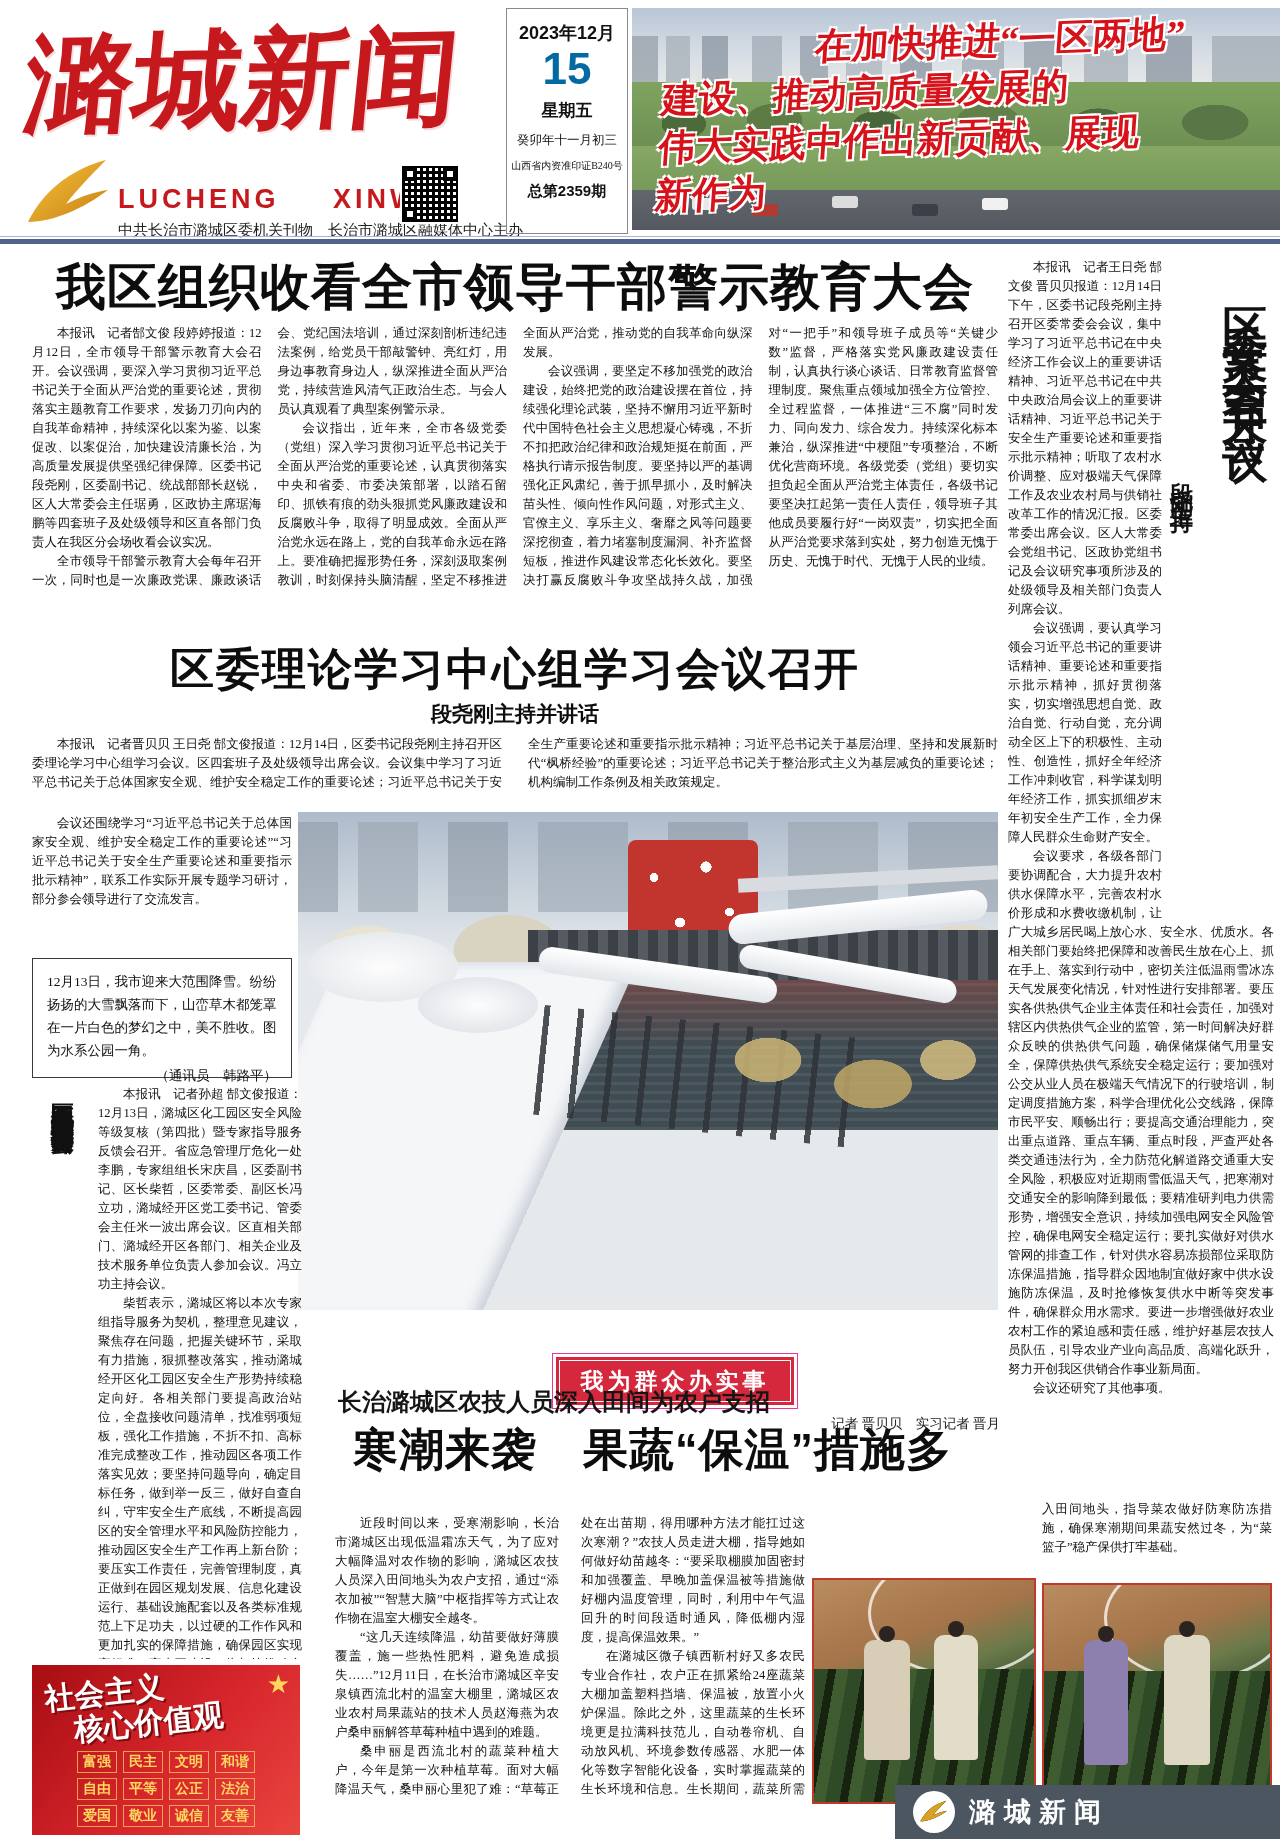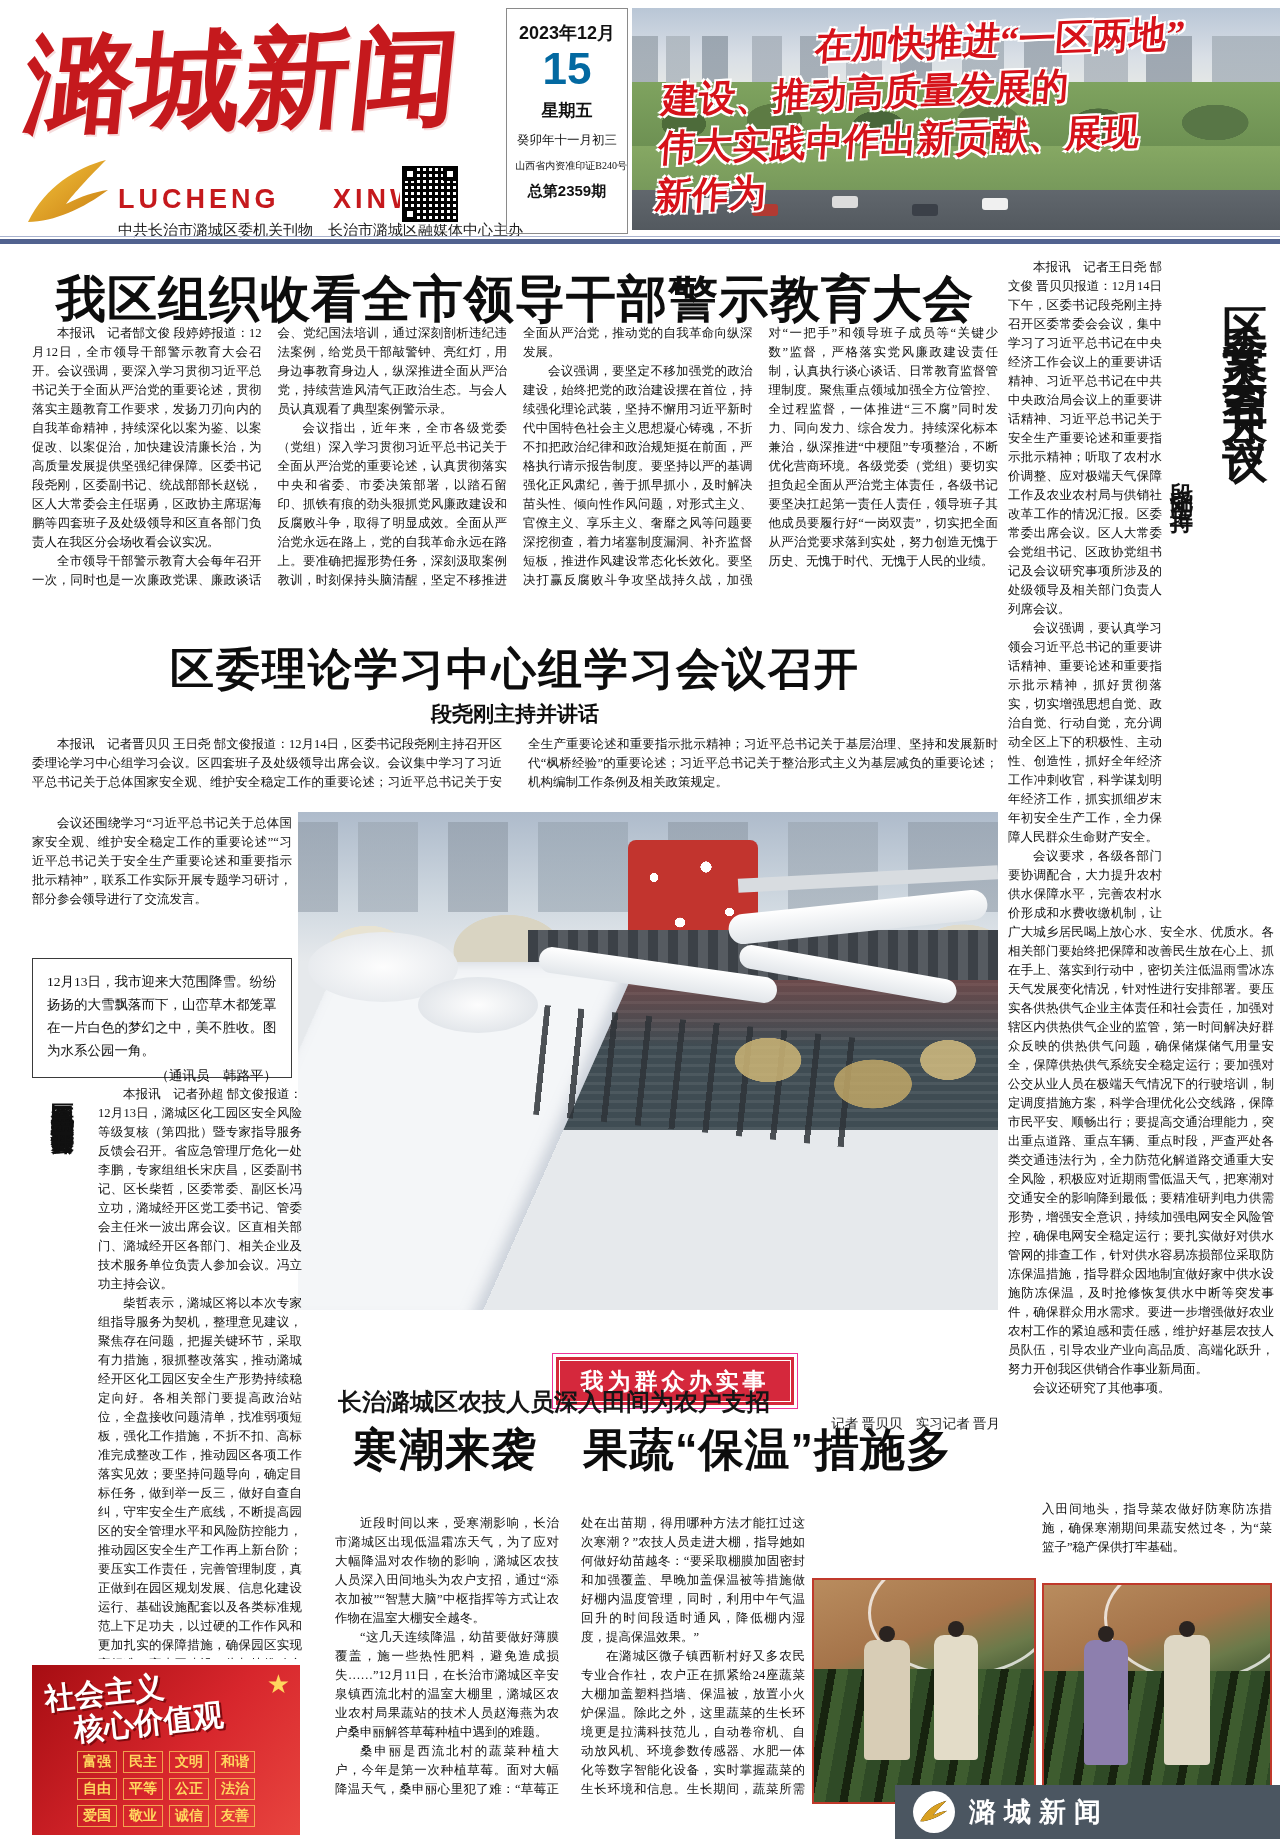--- a/index.html
+++ b/index.html
@@ -18,21 +18,21 @@
         repeating-linear-gradient(0deg,#000 0 3px,transparent 3px 6px),
         repeating-linear-gradient(90deg,#000 0 3px,#fff 3px 6px);}
   .qr i{position:absolute;width:14px;height:14px;background:#fff;border:4px solid #000;box-sizing:border-box;}
   .qr i.c1{left:1px;top:1px}.qr i.c2{right:1px;top:1px}.qr i.c3{left:1px;bottom:1px}
   .datebox{left:506px;top:8px;width:120px;height:224px;border:1px solid #8a8a8a;text-align:center;
       font-family:"Liberation Sans",sans-serif;}
   .datebox .m{margin-top:12px;font-size:18px;font-weight:bold;}
   .datebox .d{font-size:44px;font-weight:bold;color:#0369a1;line-height:48px;margin-top:0;}
   .datebox .w{font-size:17px;font-weight:bold;margin-top:6px;}
   .datebox .l{font-size:12.5px;margin-top:10px;font-family:Liberation Sans, sans-serif;}
-  .datebox .lic{font-size:10px;margin-top:10px;font-family:"Liberation Serif",serif;text-align:right;}
+  .datebox .lic{font-size:10px;margin-top:10px;font-family:"Liberation Serif",serif;}
   .datebox .iss{font-size:15px;font-weight:bold;margin-top:9px;}
   
   .topphoto{left:632px;top:8px;width:648px;height:222px;overflow:hidden;
       background:linear-gradient(#b9c6d6 0%,#d9dfe6 22%,#e4e7e6 34%,#cfd8cd 40%);}
   .tp-city{position:absolute;left:0;top:28px;width:100%;height:60px;
       background:
        linear-gradient(90deg,#9aa4ad 0 26px,transparent 26px 34px,#aab3bb 34px 58px,transparent 58px 70px,
         #8f9aa5 70px 96px,transparent 96px 120px,#a5aeb8 120px 150px,transparent 150px 168px,
         #98a2ac 168px 196px,transparent 196px 214px,#b0b8c0 214px 250px,transparent 250px 268px,
         #8f99a4 268px 300px,transparent 300px 330px,#a3adb6 330px 372px,transparent 372px 392px,
@@ -55,21 +55,21 @@
       text-shadow:-2px -2px 0 #fff,2px -2px 0 #fff,-2px 2px 0 #fff,2px 2px 0 #fff;}
   .tp-slogan div{white-space:nowrap;}
   .tp-slogan .i1{padding-left:150px;}
   .rule{left:0;top:239px;width:1280px;height:5px;background:#51628f;}
   .rule2{left:0;top:236px;width:1280px;height:1px;background:#a9b3cf;}
   
   .bodytext{font-size:12.5px;line-height:1.52;text-align:justify;overflow:hidden;}
   .bodytext p{margin:0;text-indent:2em;}
   .hl{font-family:"Liberation Sans","DejaVu Sans",sans-serif;font-weight:900;color:#0d0d0d;text-align:center;}
   
-  .a1-headline{left:32px;top:254px;width:966px;font-size:50px;letter-spacing:1px;white-space:nowrap;margin-top:12px;}
+  .a1-headline{left:32px;top:254px;width:966px;font-size:50px;letter-spacing:1px;white-space:nowrap;}
   .a1-body{left:32px;top:324px;width:966px;height:306px;column-count:4;column-gap:16px;}
   
   .ar-wrap{left:1008px;top:258px;width:266px;height:1190px;overflow:hidden;}
   .ar-float{float:right;width:112px;height:650px;position:relative;}
   .ar-headline{position:absolute;right:0;top:14px;writing-mode:vertical-rl;text-orientation:upright;
       font-family:"Liberation Sans",sans-serif;font-weight:900;font-size:45px;letter-spacing:16px;line-height:58px;}
   .ar-sub{position:absolute;left:2px;top:205px;writing-mode:vertical-rl;text-orientation:upright;
       font-family:"Liberation Sans",sans-serif;font-weight:bold;font-size:23px;letter-spacing:7px;}
   
   .a2-headline{left:32px;top:640px;width:966px;font-size:44px;letter-spacing:2px;white-space:nowrap;}

